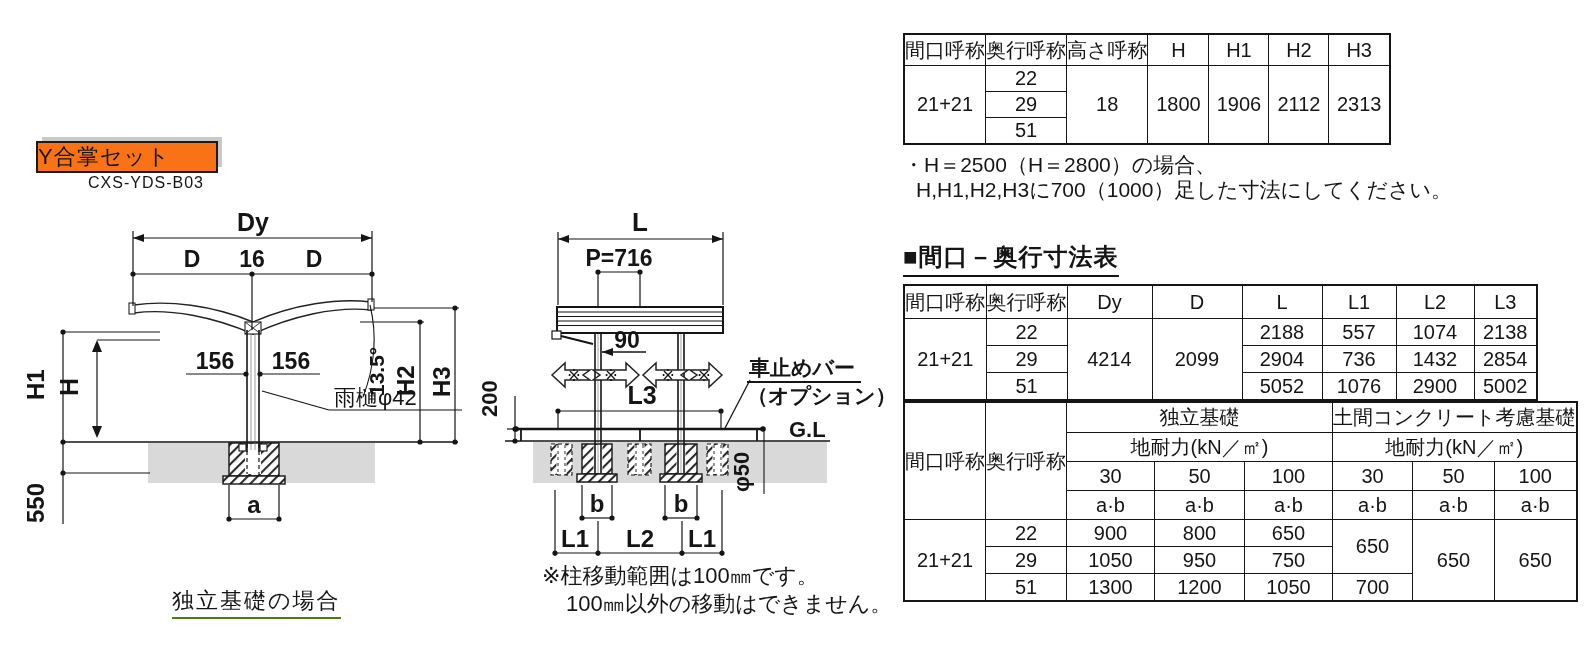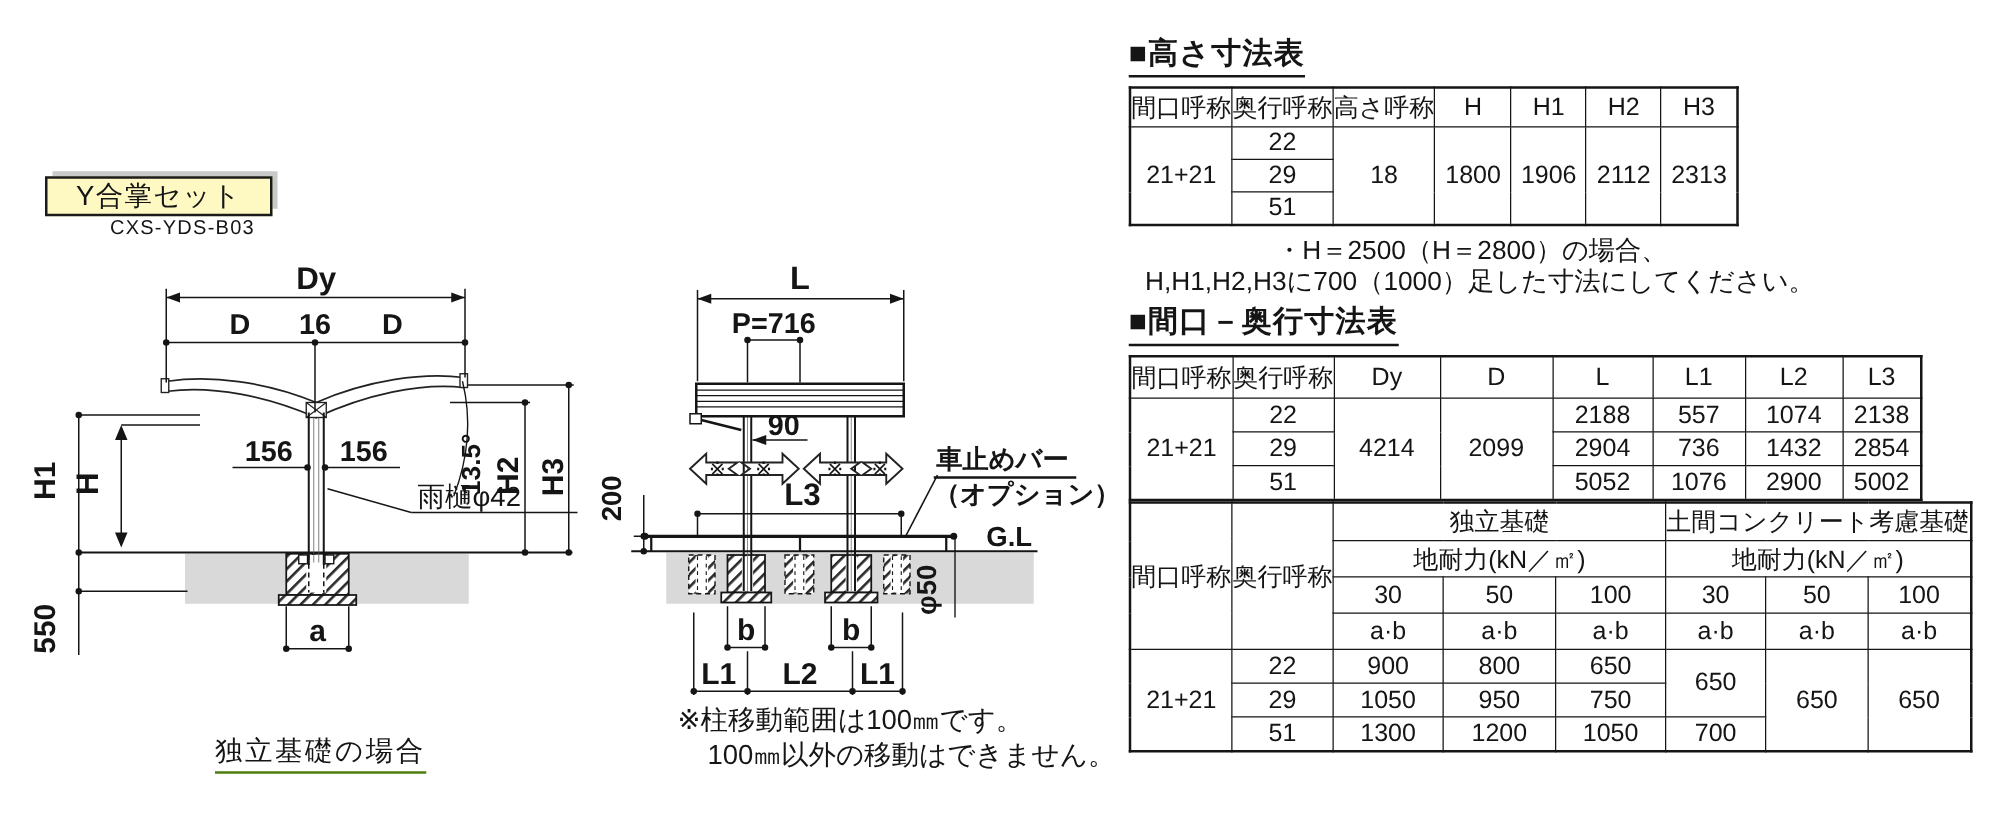--- a/index.html
+++ b/index.html
@@ -7,23 +7,23 @@
     width:1594px;height:668px;position:relative;overflow:hidden;
     background:#ffffff;color:#151515;
     font-family:"Liberation Sans","DejaVu Sans",sans-serif;
     -webkit-font-smoothing:antialiased;
   }
   .abs{position:absolute;}
 
   
   .product-box{
     left:36px;top:141px;width:178px;height:28px;
-    border:2px solid #1a1a1a;background:#fef9c3;
+    border:2px solid #1a1a1a;background:#f97316;
     box-shadow:5px -5px 0 -1px #c9c9c9;
-    text-align:center;line-height:28px;font-size:22px;letter-spacing:1px;
+    text-align:left;line-height:28px;font-size:22px;letter-spacing:1px;
   }
   .product-code{left:88px;top:174px;font-size:16px;letter-spacing:1px;}
 
   .front-caption{
     left:172px;top:586px;font-size:22px;letter-spacing:2px;
     border-bottom:2px solid #4d7c0f;padding-bottom:1px;
   }
 
   .carstop-label{left:747px;top:355px;font-size:21px;line-height:25px;white-space:nowrap;font-weight:bold;}
   .carstop-l1{display:inline-block;border-bottom:2px solid #151515;padding:0 6px 1px 2px;}
@@ -37,21 +37,21 @@
     border-bottom:2px solid #151515;padding-bottom:2px;white-space:nowrap;
   }
   table.spec{border-collapse:collapse;table-layout:fixed;border:2px solid #151515;margin-top:7px;background:#fff;}
   table.spec td{border:1px solid #151515;text-align:center;vertical-align:middle;
     font-size:20px;padding:0;white-space:nowrap;overflow:hidden;}
   .t1 td{height:25px;} .t1 tr.hrow td{height:30px;}
   .t2 td{height:26px;} .t2 tr.hrow td{height:32px;}
   .t3 td{height:26px;}
   .t3 tr.g1 td{height:29px;} .t3 tr.g2 td{height:28px;}
   .t3 tr.g3 td{height:28px;} .t3 tr.g4 td{height:28px;margin-top:20px;}
-  .tbl-note{margin-top:7px;font-size:21px;line-height:25px;white-space:nowrap;text-align:center;}
+  .tbl-note{margin-top:7px;font-size:21px;line-height:25px;white-space:nowrap;}
   .tbl-note .in{padding-left:13px;}
 
   svg text{font-family:"Liberation Sans","DejaVu Sans",sans-serif;fill:#151515;}
   svg .dim{font-weight:bold;}
 </style>
 </head>
 <body>
 
 <svg class="abs" style="left:0;top:0" width="900" height="668" viewBox="0 0 900 668">
   <defs>
@@ -335,21 +335,20 @@
   <span class="carstop-l1">車止めバー</span><br>
   <span>（オプション）</span>
 </div>
 
 <div class="abs side-note">
   <div>※柱移動範囲は100㎜です。</div>
   <div class="in">100㎜以外の移動はできません。</div>
 </div>
 
 <div class="abs" style="left:903px;top:26px">
-  <div class="sec-title">■高さ寸法表</div>
   <table class="spec t1">
     <colgroup>
         <col style="width:62px">
         <col style="width:60px">
         <col style="width:62px">
         <col style="width:61px">
         <col style="width:60px">
         <col style="width:60px">
         <col style="width:61px">
       </colgroup>

